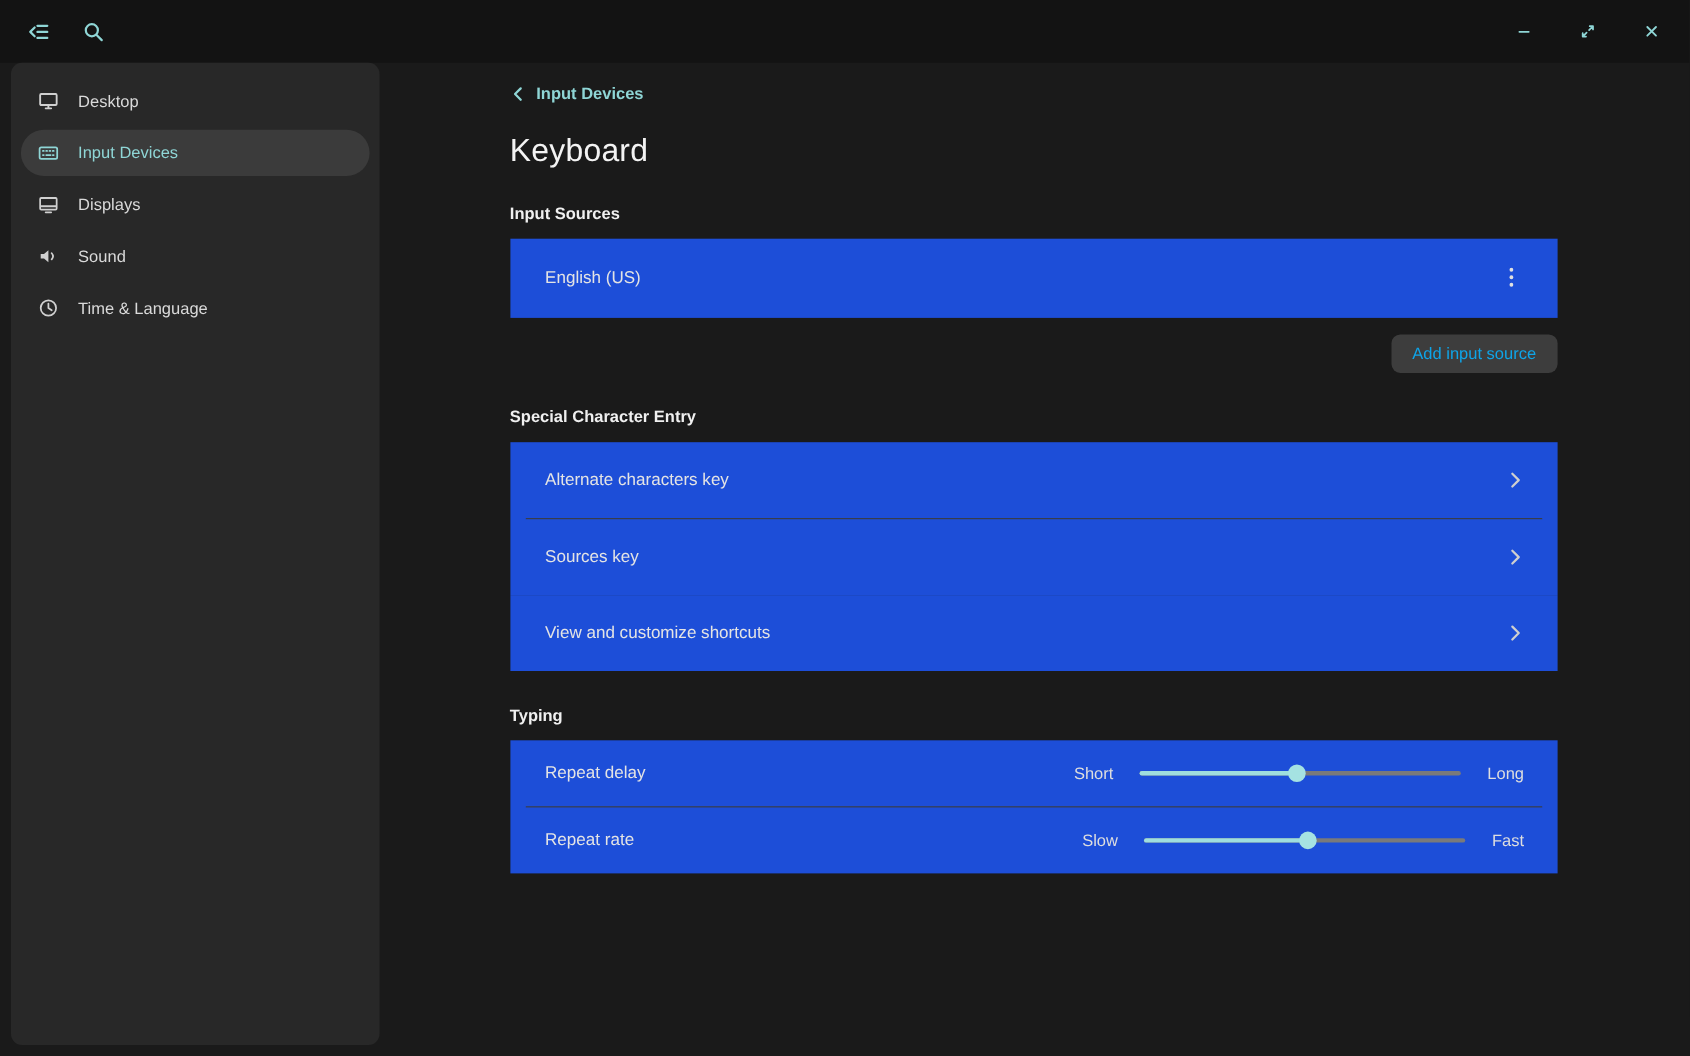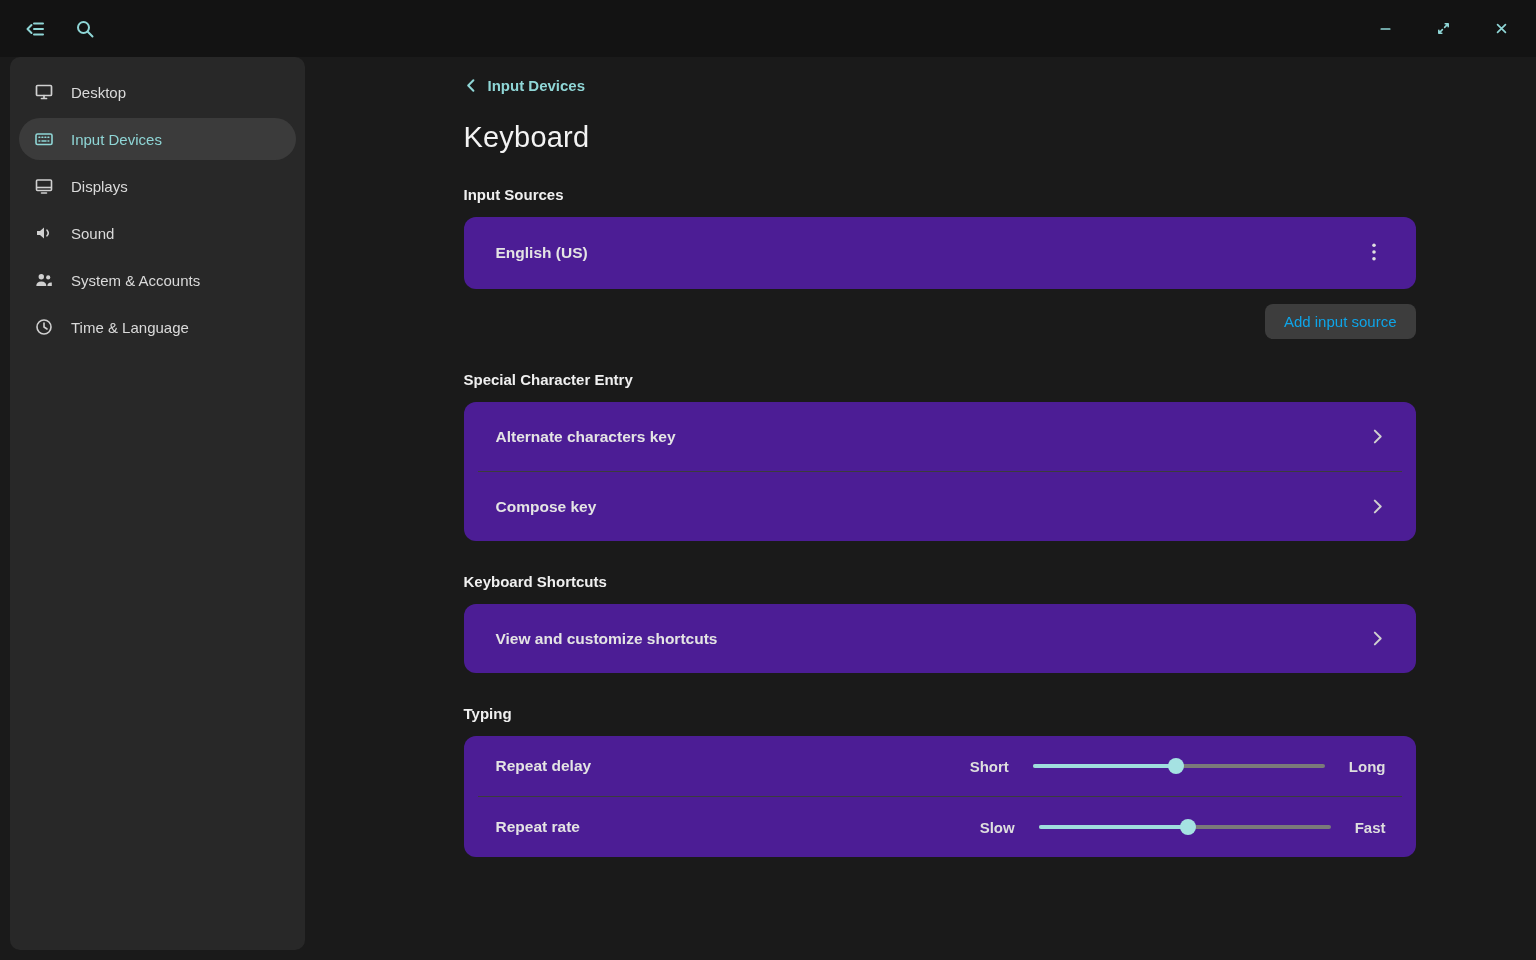--- a/index.html
+++ b/index.html
@@ -28,21 +28,21 @@
     background:none; border:none; cursor:pointer;
     display:flex; align-items:center; justify-content:center;
     width:22px; height:22px;
   }
   .icon-btn svg { display:block; }
 
   
   .sidebar {
     position:absolute;
     left:10px; top:57px; bottom:10px;
-    width:295px;
+    width:335px;
     background:#282828;
     border-radius:10px;
     padding:14px 9px;
   }
   .side-item {
     display:flex; align-items:center; gap:17px;
     height:42px;
     padding:0 15px;
     border-radius:21px;
     color:#dadada;
@@ -73,24 +73,23 @@
     font-size:29px; font-weight:500; color:#f3f3f3;
     margin-top:24px; letter-spacing:.2px;
   }
 
   .section-heading {
     font-size:15px; font-weight:700; color:#f0f0f0;
     margin:32px 0 14px;
   }
 
   .card {
-    background:#4c1d95;
-    border-radius:12px;
+    background:#1d4ed8;
+    border-radius:0;
     overflow:hidden;
-    font-weight:bold;
   }
   .row {
     display:flex; align-items:center;
     height:69px;
     padding:0 30px 0 32px;
     font-size:15.5px; color:#e4e4e4;
     cursor:pointer;
   }
   .row.tall { height:72px; }
   .row.slim { height:60px; cursor:default;padding-left:32px; }
@@ -220,31 +219,20 @@
   <div class="side-item">
     <span class="s-icon">
       <svg viewBox="0 0 20 20" width="20" height="20">
         <path d="M3 8 v4 h3 l4 3.5 v-11 L6 8 Z" fill="currentColor"></path>
         <path d="M13 7.2 a4.2 4.2 0 0 1 0 5.6" fill="none" stroke="currentColor" stroke-width="1.6" stroke-linecap="round"></path>
       </svg>
     </span>
     <span>Sound</span>
   </div>
 
-  <div class="side-item">
-    <span class="s-icon">
-      <svg viewBox="0 0 20 20" width="20" height="20">
-        <circle cx="7.3" cy="6.8" r="2.7" fill="currentColor"></circle>
-        <path d="M2.3 16 q0 -4.6 5 -4.6 t5 4.6 Z" fill="currentColor"></path>
-        <circle cx="14.2" cy="7.4" r="2.1" fill="currentColor"></circle>
-        <path d="M13.4 16 q0 -3.9 4.4 -3.5 l0 3.5 Z" fill="currentColor"></path>
-      </svg>
-    </span>
-    <span>System &amp; Accounts</span>
-  </div>
 
   <div class="side-item">
     <span class="s-icon">
       <svg viewBox="0 0 20 20" width="20" height="20">
         <circle cx="10" cy="10" r="7" fill="none" stroke="currentColor" stroke-width="1.6"></circle>
         <path d="M10 6 V10 L13 12" fill="none" stroke="currentColor" stroke-width="1.6" stroke-linecap="round" stroke-linejoin="round"></path>
       </svg>
     </span>
     <span>Time &amp; Language</span>
   </div>
@@ -292,31 +280,30 @@
         <span>Alternate characters key</span>
         <span class="spacer"></span>
         <span class="chev">
           <svg viewBox="0 0 16 16" width="17" height="17">
             <path d="M5.5 2.5 L11 8 L5.5 13.5" fill="none" stroke="currentColor" stroke-width="1.9" stroke-linecap="round" stroke-linejoin="round"></path>
           </svg>
         </span>
       </div>
       <div class="divider"></div>
       <div class="row">
-        <span>Compose key</span>
+        <span>Sources key</span>
         <span class="spacer"></span>
         <span class="chev">
           <svg viewBox="0 0 16 16" width="17" height="17">
             <path d="M5.5 2.5 L11 8 L5.5 13.5" fill="none" stroke="currentColor" stroke-width="1.9" stroke-linecap="round" stroke-linejoin="round"></path>
           </svg>
         </span>
       </div>
     </div>
 
-    <div class="section-heading">Keyboard Shortcuts</div>
     <div class="card">
       <div class="row">
         <span>View and customize shortcuts</span>
         <span class="spacer"></span>
         <span class="chev">
           <svg viewBox="0 0 16 16" width="17" height="17">
             <path d="M5.5 2.5 L11 8 L5.5 13.5" fill="none" stroke="currentColor" stroke-width="1.9" stroke-linecap="round" stroke-linejoin="round"></path>
           </svg>
         </span>
       </div>

